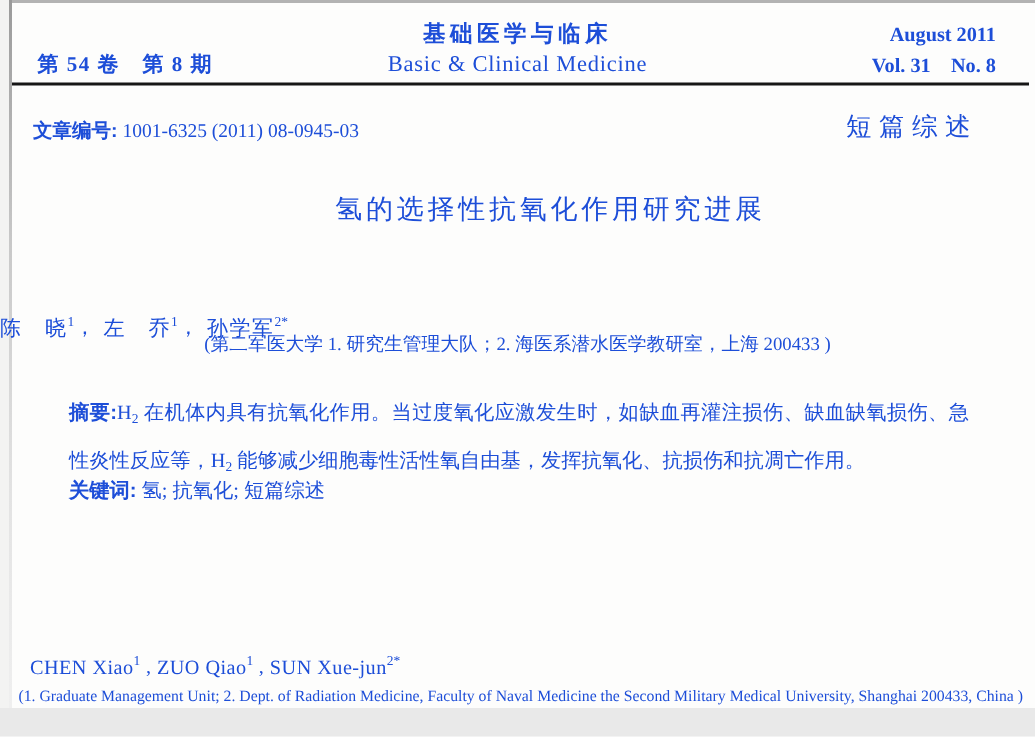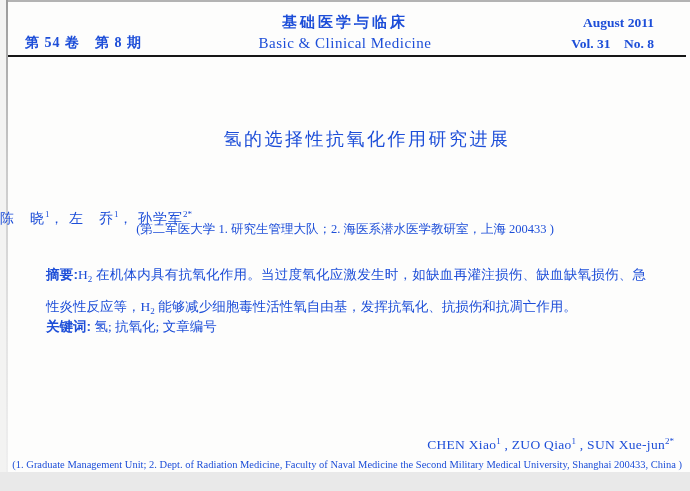--- a/index.html
+++ b/index.html
@@ -33,21 +33,21 @@
     position: absolute; top: 13px; left: 0; right: 0;
     text-align: center;
   }
   .jname-cn { font-size: 15px; font-weight: bold; letter-spacing: 3px; }
   .jname-en { font-size: 15px; margin-top: 3px; letter-spacing: 0.5px; }
   .mast-left {
     position: absolute; left: 25px; top: 34px;
     font-size: 14px; font-weight: bold; letter-spacing: 1px;
   }
   .mast-right {
-    position: absolute; right: 36px; top: 15px;
+    position: absolute; right: 26px; top: 15px;
     text-align: right; font-size: 13.5px; font-weight: bold;
   }
   .mast-right .volno { margin-top: 4px; }
   .rule {
     position: absolute; top: 55px; left: 8px; right: 4px; height: 2px;
     background: #161616;
   }
   
   .meta-row { position: absolute; top: 78px; left: 22px; right: 24px; }
   .article-id { font-size: 13px; }
@@ -87,22 +87,22 @@
     position: absolute; top: 343px; left: 46px; right: 44px;
     font-size: 13.5px;
   }
   .clc-gap { display: inline-block; width: 42px; }
   
   .title-en {
     position: absolute; top: 386px; left: 0; right: 0;
     text-align: center; font-size: 18px;
   }
   .en-authors {
-    position: absolute; top: 435px; left: 0; right: 16px;
-    text-align: right; font-size: 13.5px; letter-spacing: 0.3px;
+    position: absolute; top: 435px; left: 0; right: 3px;
+    text-align: left; font-size: 13.5px; letter-spacing: 0.3px; padding-left: 20px;
   }
   .affil-en {
     position: absolute; top: 459px; left: 8px; right: 8px;
     text-align: right; font-size: 10.5px;
   }
 </style>
 </head>
 <body>
 
 <div class="page">
@@ -115,38 +115,45 @@
     <div class="jname-cn">基础医学与临床</div>
     <div class="jname-en">Basic &amp; Clinical Medicine</div>
   </div>
   <div class="mast-left">第 54 卷　第 8 期</div>
   <div class="mast-right">
     <div>August 2011</div>
     <div class="volno">Vol. 31　No. 8</div>
   </div>
   <div class="rule"></div>
 
+  <div class="meta-row">
+    <span class="article-id">
+      <span class="cn-label">文章编号:</span>
+      <span>1001-6325 (2011) 08-0945-03</span>
+    </span>
+    <span class="category">短篇综述</span>
+  </div>
 
   <div class="title-cn">氢的选择性抗氧化作用研究进展</div>
 
   <div class="byline">
     <span><span>陈　晓</span><sup>1</sup></span><span>，</span>
     <span><span>左　乔</span><sup>1</sup></span><span>，</span>
     <span><span>孙学军</span><sup>2*</sup></span>
   </div>
 
   <div class="affil-cn">(第二军医大学 1. 研究生管理大队；2. 海医系潜水医学教研室，上海 200433 )</div>
 
   <div class="abstract">
     <span class="cn-label">摘要:</span><span>H</span><sub>2</sub><span> 在机体内具有抗氧化作用。当过度氧化应激发生时，如缺血再灌注损伤、缺血缺氧损伤、急性炎性反应等，</span><span>H</span><sub>2</sub><span> 能够减少细胞毒性活性氧自由基，发挥抗氧化、抗损伤和抗凋亡作用。</span>
   </div>
 
   <div class="kw-line">
     <span class="cn-label">关键词:</span>
-    <span>氢; 抗氧化; 文章编号</span>
+    <span>氢; 抗氧化; 短篇综述</span>
   </div>
 
 
 
   <div class="en-authors">
     <span><span>CHEN Xiao</span><sup>1</sup></span><span> , </span><span><span>ZUO Qiao</span><sup>1</sup></span><span> , </span><span><span>SUN Xue-jun</span><sup>2*</sup></span>
   </div>
 
   <div class="affil-en">(1. Graduate Management Unit; 2. Dept. of Radiation Medicine, Faculty of Naval Medicine the Second Military Medical University, Shanghai 200433, China )</div>
 

